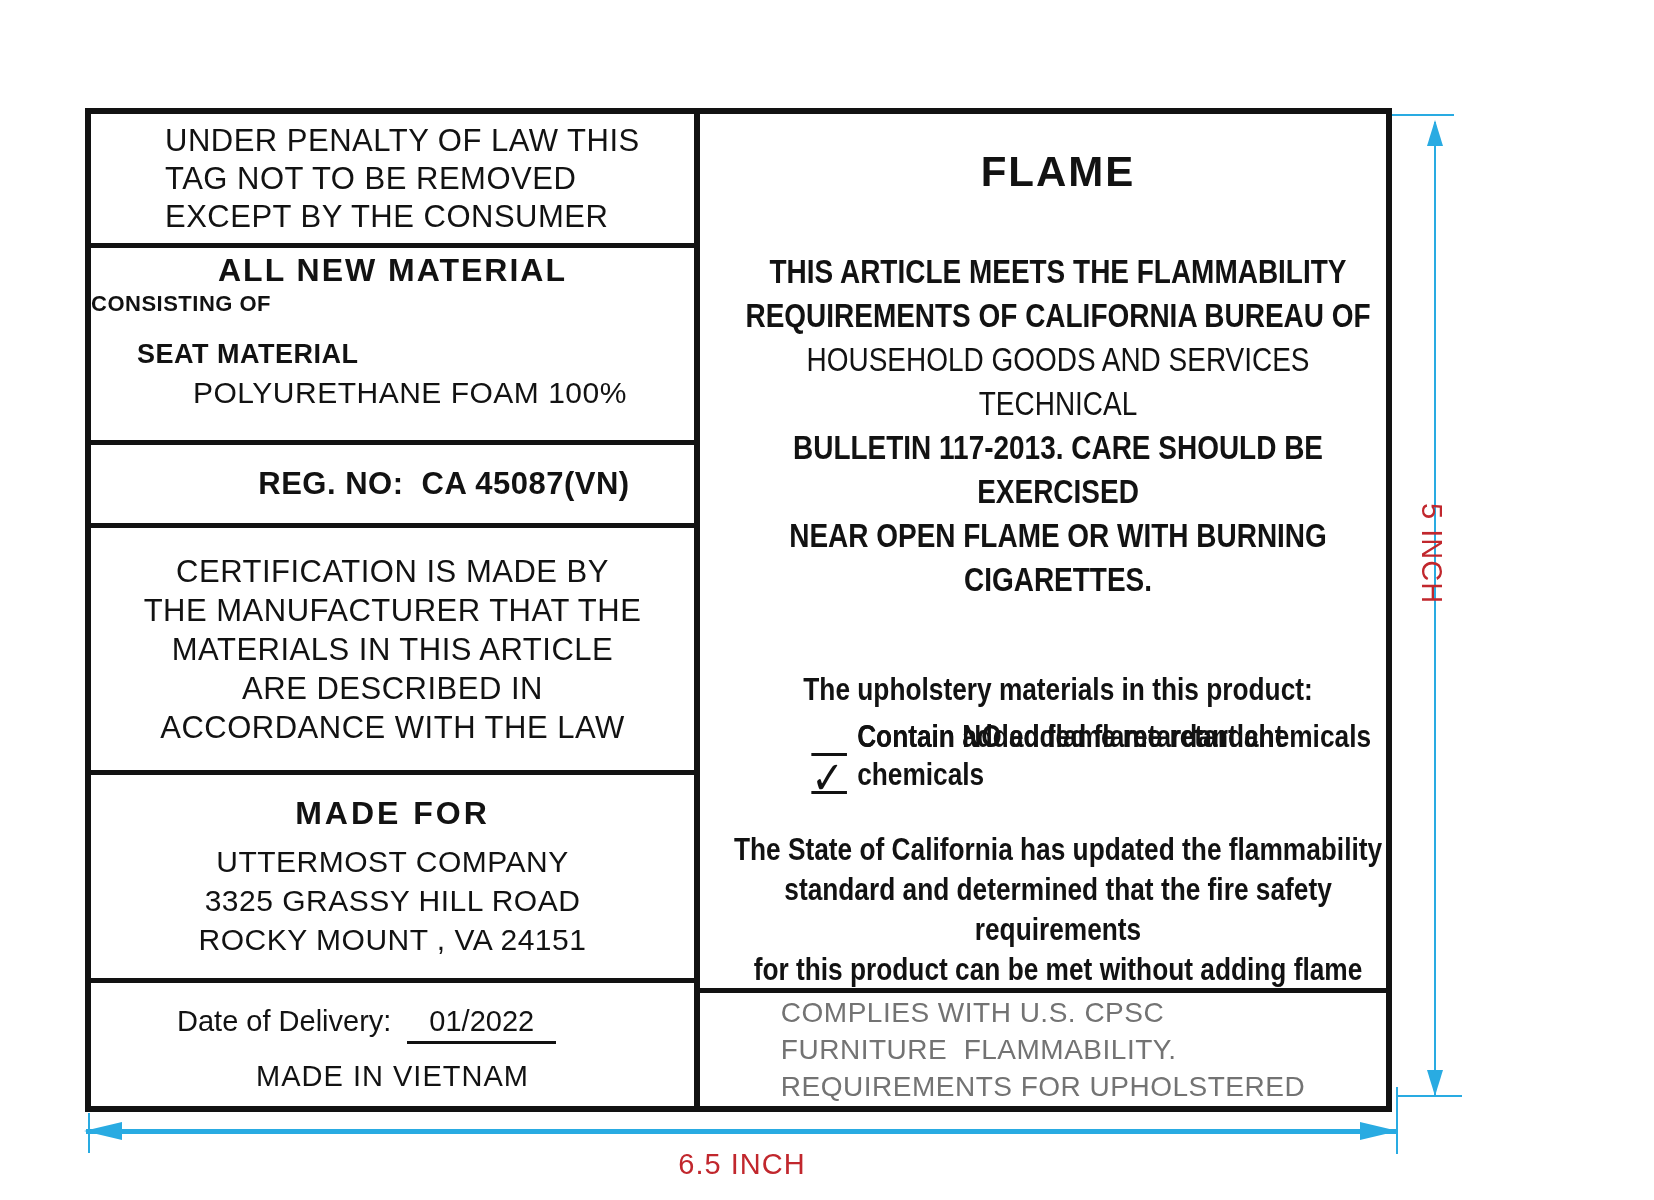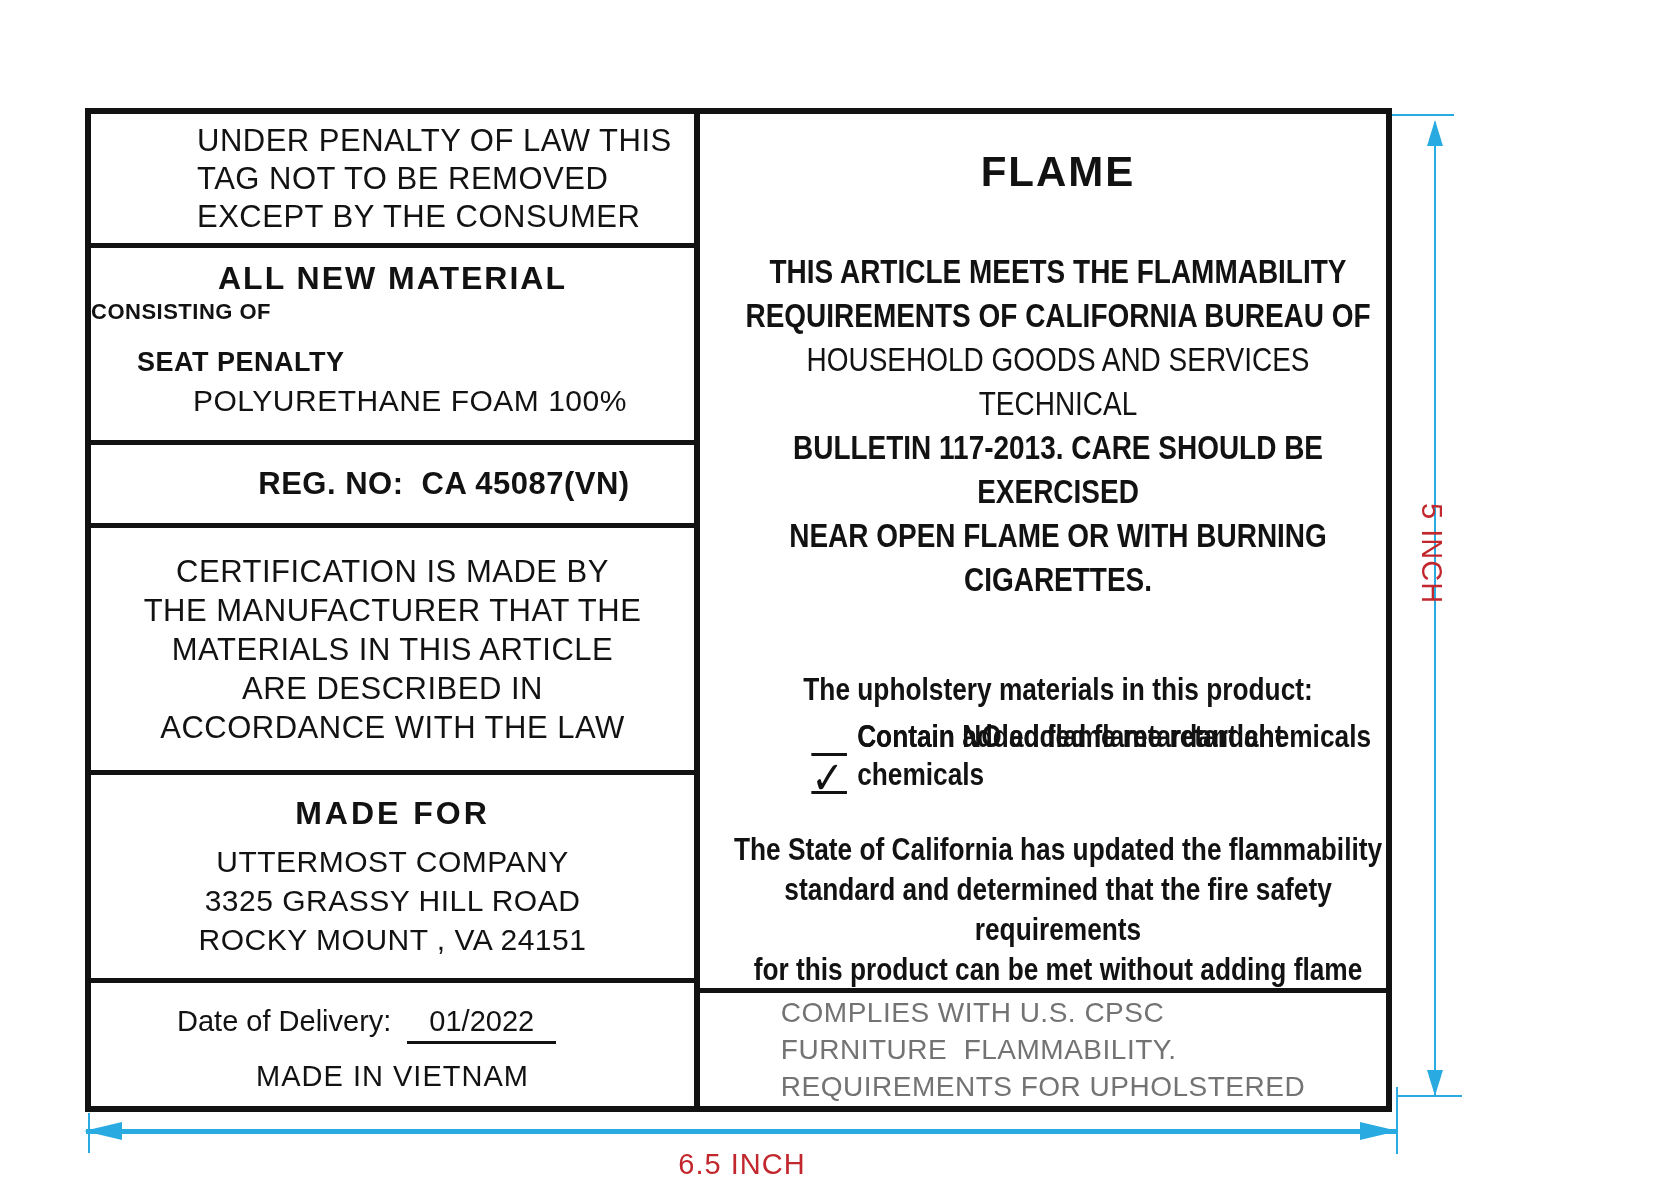--- a/index.html
+++ b/index.html
@@ -15,23 +15,23 @@
     position:absolute; left:85px; top:108px; width:1307px; height:1004px;
     border:6px solid #121212; box-sizing:border-box; background:#fff; display:flex;
   }
   .col { box-sizing:border-box; height:100%; }
   .col-left { width:609px; border-right:6px solid #121212; display:flex; flex-direction:column; }
   .col-right { flex:1; display:flex; flex-direction:column; }
   .label section { box-sizing:border-box; }
 
   
   .s1 { height:134px; border-bottom:5px solid #121212; display:flex; align-items:center; }
-  .penalty-text { padding-left:106px; font-size:31px; line-height:38px; letter-spacing:.5px; }
+  .penalty-text { padding-left:74px; font-size:31px; line-height:38px; letter-spacing:.5px; }
 
-  .s2 { height:197px; border-bottom:5px solid #121212; padding-top:12px; }
+  .s2 { height:197px; border-bottom:5px solid #121212; padding-top:4px; }
   .anm { text-align:center; font-weight:700; font-size:32px; letter-spacing:2px; }
   .cof { text-align:left; font-weight:700; font-size:22px; letter-spacing:.5px; margin-top:2px; }
   .component { padding-left:46px; margin-top:22px; font-weight:700; font-size:27px; letter-spacing:.5px; }
   .material  { padding-left:102px; margin-top:6px; font-size:30px; letter-spacing:.5px; }
 
   .s3 { height:83px; border-bottom:5px solid #121212; display:flex; align-items:center; justify-content:center; }
   .reg-inner { display:flex; gap:18px; transform:translateX(42px); font-weight:700; font-size:31px; letter-spacing:.5px;margin-left:19px; }
 
   .s4 { height:247px; border-bottom:5px solid #121212; display:flex; align-items:center; justify-content:center; }
   .cert-text { text-align:center; font-size:31px; line-height:39px; letter-spacing:.5px; }
@@ -90,21 +90,21 @@
 
     <section class="s1">
       <div class="penalty-text ml">UNDER PENALTY OF LAW THIS
 TAG NOT TO BE REMOVED
 EXCEPT BY THE CONSUMER</div>
     </section>
 
     <section class="s2">
       <div class="anm">ALL NEW MATERIAL</div>
       <div class="cof">CONSISTING OF</div>
-      <div class="component">SEAT PENALTY</div>
+      <div class="component">SEAT MATERIAL</div>
       <div class="material">POLYURETHANE FOAM 100%</div>
     </section>
 
     <section class="s3">
       <div class="reg-inner">
         <span>REG. NO:</span>
         <span>CA 45087(VN)</span>
       </div>
     </section>
 

